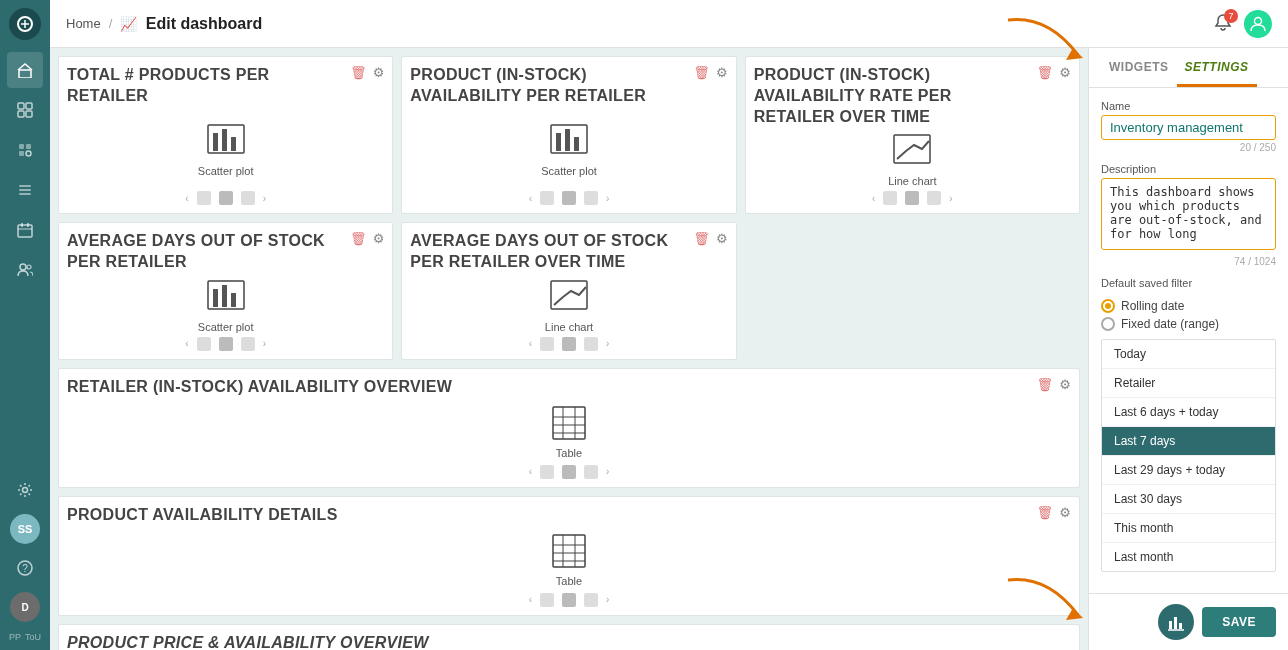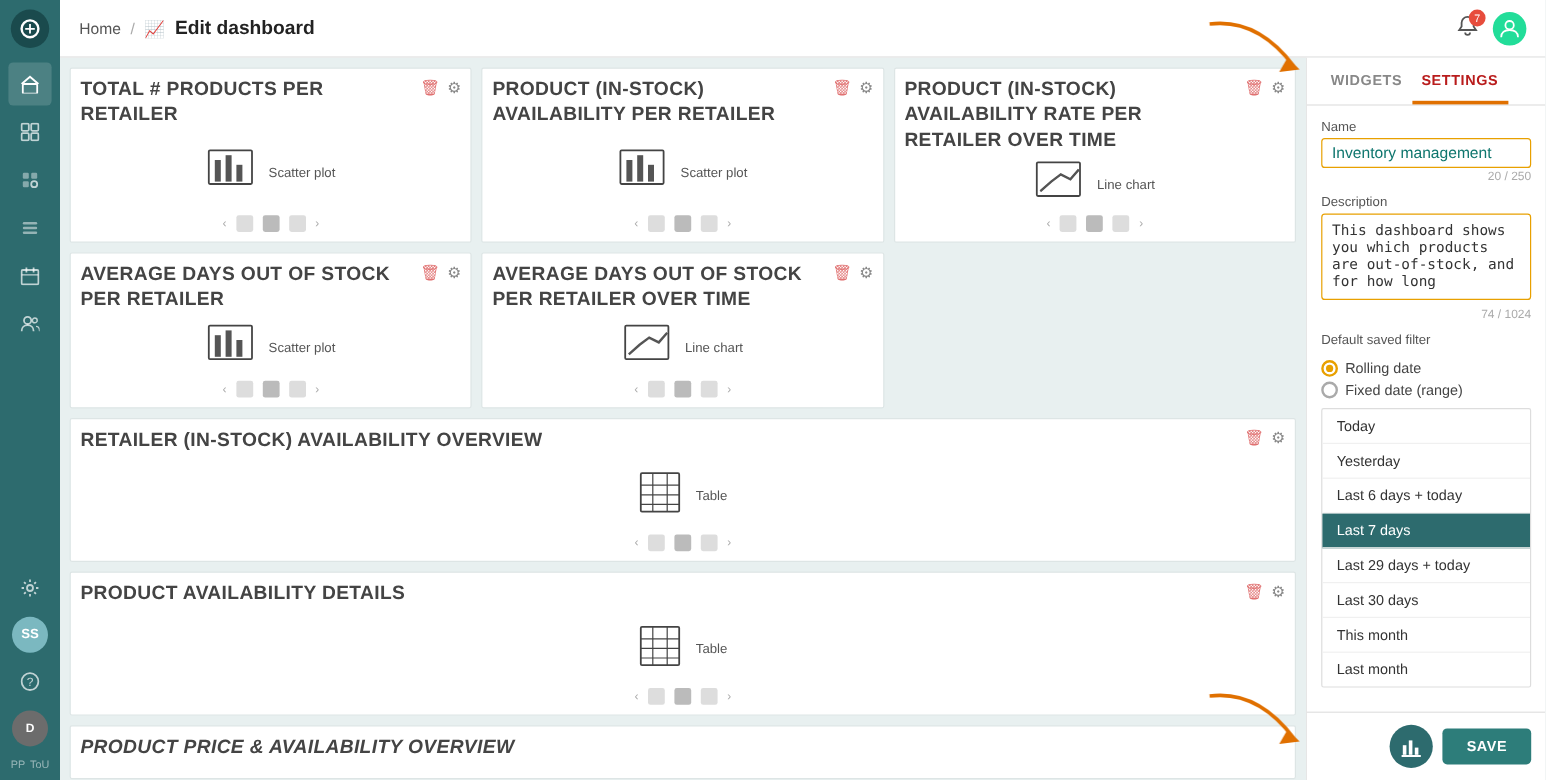--- a/index.html
+++ b/index.html
@@ -136,22 +136,22 @@
       display: flex; gap: 6px; align-items: center; flex-shrink: 0;
     }
     .widget-action-btn {
       color: #e07070; font-size: 13px; cursor: pointer; line-height: 1;
     }
     .widget-action-gear {
       color: #888; font-size: 13px; cursor: pointer;
     }
 
     .widget-body {
-      display: flex; flex-direction: row; align-items: center; justify-content: center;
-      flex: 1; gap: 12px;
+      display: flex; flex-direction: column; align-items: center; justify-content: center;
+      flex: 1; gap: 0;
     }
     .widget-icon { font-size: 36px; color: #555; line-height: 1; }
     .widget-label { font-size: 11px; color: #555; }
 
     .widget-pagination {
       display: flex; justify-content: center; gap: 8px; align-items: center;
       margin-top: 4px;
     }
     .page-dot { width: 14px; height: 14px; border-radius: 2px; background: #ddd; cursor: pointer; }
     .page-dot.active { background: #bbb; }
@@ -181,22 +181,23 @@
       padding: 12px 8px 10px;
       font-size: 12px;
       font-weight: 600;
       color: #888;
       cursor: pointer;
       border-bottom: 3px solid transparent;
       letter-spacing: 0.5px;
       text-transform: uppercase;
     }
     .panel-tab.active {
-      color: #b91c1c;
+      color: #4d7c0f;
       border-bottom-color: #e07000;
+      font-style: italic;
     }
 
     .panel-body {
       flex: 1;
       overflow-y: auto;
       padding: 12px;
     }
 
     .form-group { margin-bottom: 10px; }
     .form-label { font-size: 11px; color: #555; margin-bottom: 3px; display: block; }
@@ -671,21 +672,21 @@
             <span>Rolling date</span>
           </div>
           <div class="radio-item">
             <div class="radio-circle empty"></div>
             <span>Fixed date (range)</span>
           </div>
         </div>
 
         <div class="dropdown-list">
           <div class="dropdown-item">Today</div>
-          <div class="dropdown-item">Yesterday</div>
+          <div class="dropdown-item">Retailer</div>
           <div class="dropdown-item">Last 6 days + today</div>
           <div class="dropdown-item selected">Last 7 days</div>
           <div class="dropdown-item">Last 29 days + today</div>
           <div class="dropdown-item">Last 30 days</div>
           <div class="dropdown-item">This month</div>
           <div class="dropdown-item">Last month</div>
         </div>
       </div>
       <div class="panel-footer">
         <div class="chart-icon-btn">

